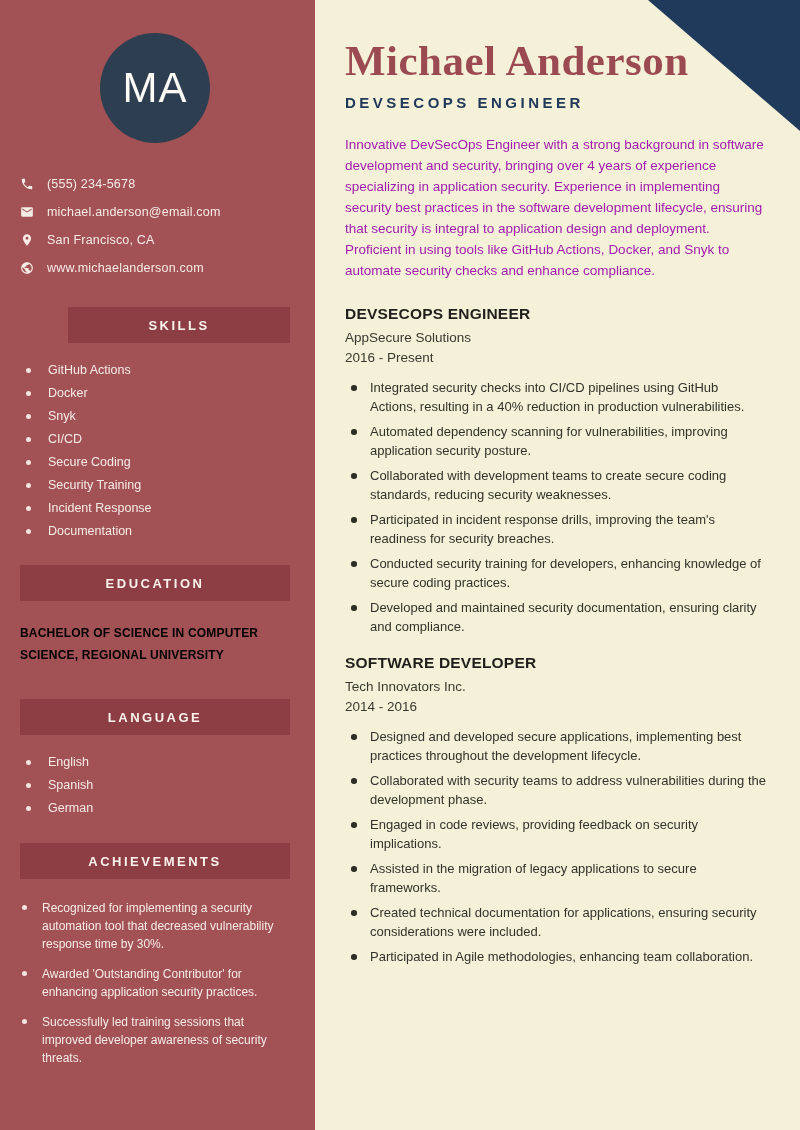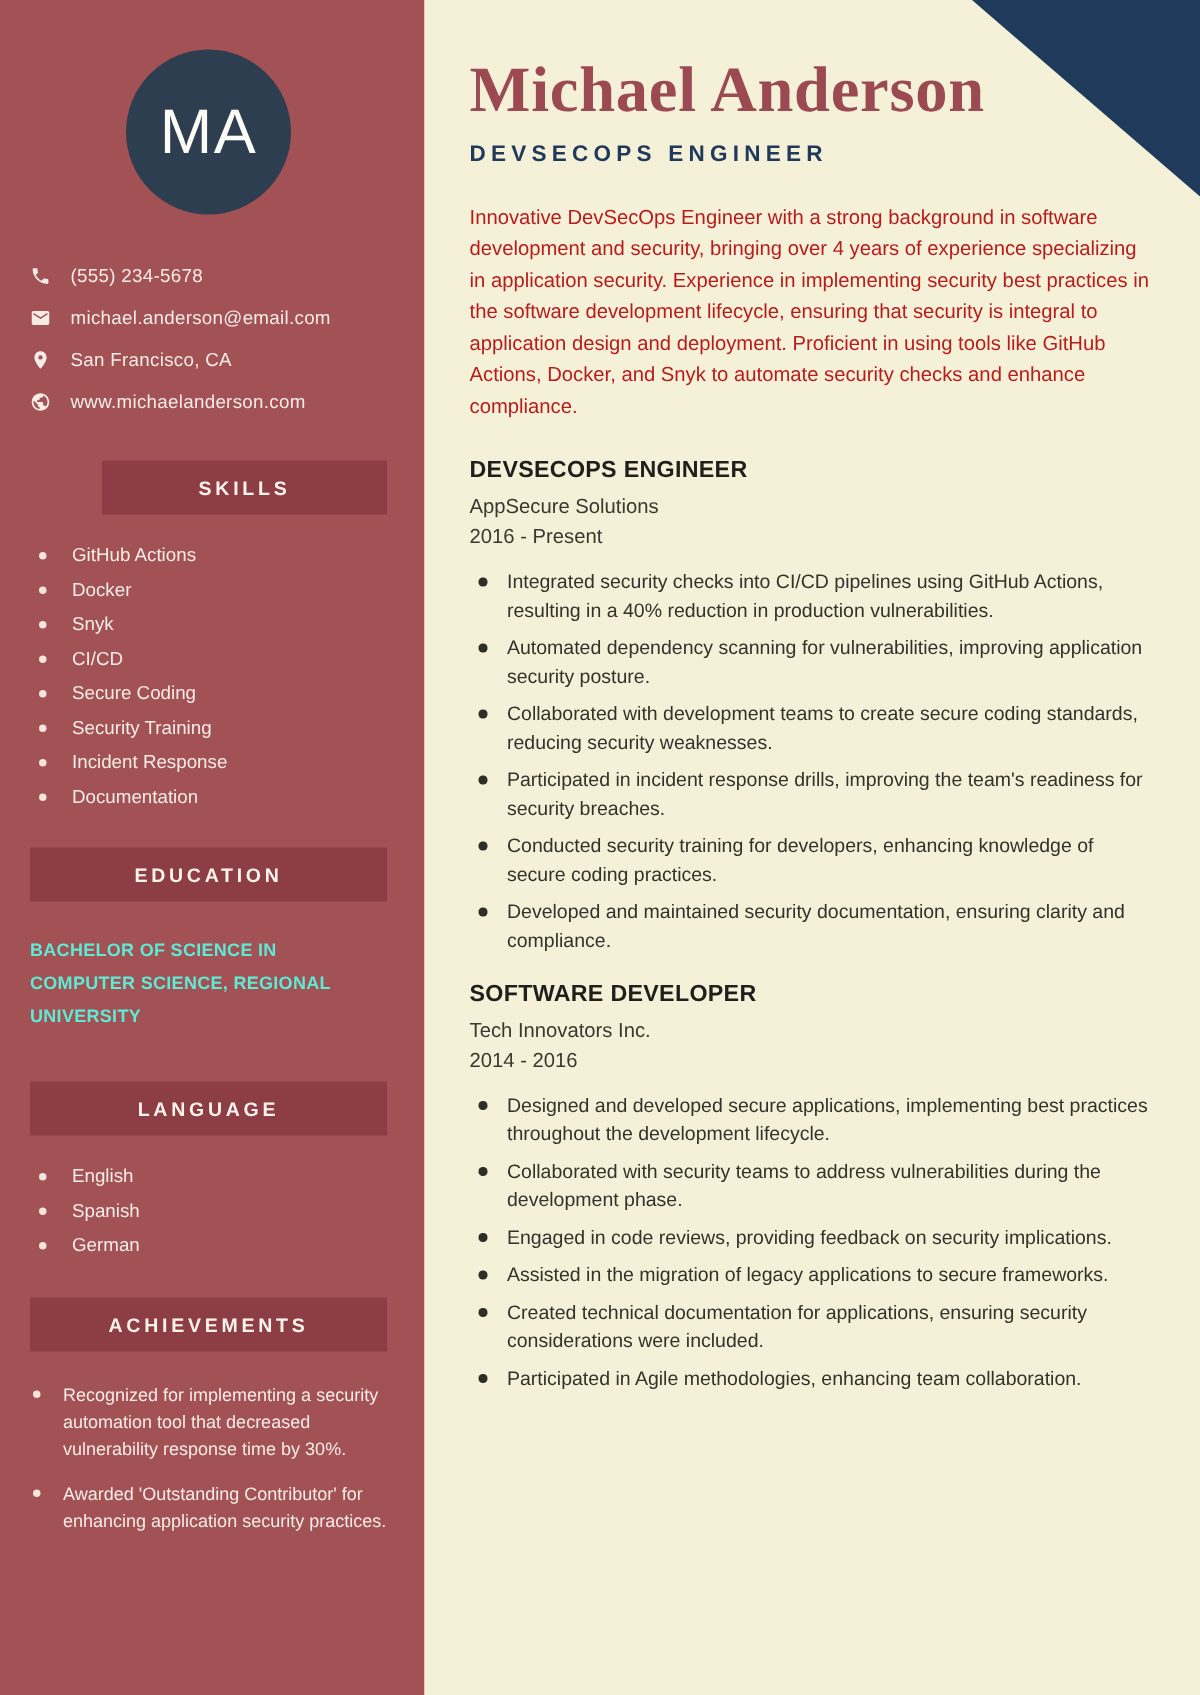--- a/index.html
+++ b/index.html
@@ -1,21 +1,21 @@
 <!DOCTYPE html>
 <html><head>
 <meta charset="utf-8">
 <style>
   * { margin:0; padding:0; box-sizing:border-box; }
   html,body { width:800px; }
   body { font-family:"Liberation Sans", sans-serif; }
   .page { display:flex; width:800px; min-height:1130px; background:#f4f1d8; }
 
   
-  .sidebar { width:283px; min-height:1130px; background:#a25155; color:#f6ece6;
+  .sidebar { width:315px; min-height:1130px; background:#a25155; color:#f6ece6;
              padding:0 25px 30px 20px; flex-shrink:0; }
   .avatar { width:110px; height:110px; border-radius:50%; background:#2d3e50;
             margin:33px auto 0; display:flex; align-items:center; justify-content:center; }
   .avatar span { color:#fdfbf6; font-size:42px; font-weight:500; letter-spacing:1px; }
   .contact { list-style:none; margin-top:34px; }
   .contact li { display:flex; align-items:center; gap:13px; margin-bottom:14px;
                 font-size:12.5px; letter-spacing:0.2px; }
   .cicon { width:14px; height:14px; flex-shrink:0; display:flex; align-items:center; }
   .cicon svg { width:14px; height:14px; fill:#f6ece6; }
   .sbox { background:#8d3e44; height:36px; display:flex; align-items:center; justify-content:center;
@@ -23,35 +23,35 @@
   .sbox.skills { margin-top:32px;margin-left:48px; }
   .sbox.education { margin-top:26px; }
   .sbox.language { margin-top:33px; }
   .sbox.achievements { margin-top:27px; }
   .slist { list-style:none; margin-top:20px; padding-left:6px; }
   .slist li { position:relative; padding-left:22px; margin-bottom:8px;
               font-size:12.5px; line-height:15px; }
   .slist li::before { content:''; position:absolute; left:0; top:5px; width:5px; height:5px;
                       border-radius:50%; background:#f3e6de; }
   .degree { margin-top:21px; font-weight:700; font-size:12px; line-height:22px;
-            letter-spacing:0.2px; color:#5eead4; }
+            letter-spacing:0.2px; color:#000000; }
   .alist { list-style:none; margin-top:20px; padding-left:2px; }
   .alist li { position:relative; padding-left:20px; margin-bottom:12px;
               font-size:12px; line-height:18px; }
   .alist li::before { content:''; position:absolute; left:0; top:6px; width:5px; height:5px;
                       border-radius:50%; background:#f3e6de; }
 
   
   .main { flex:1; position:relative; padding:0 34px 40px 30px; background:#f4f1d8; }
   .corner { position:absolute; top:0; right:0; width:152px; height:131px; background:#203a5c;
             clip-path:polygon(0 0, 100% 0, 100% 100%); }
   .name { margin-top:36px; font-family:"Liberation Serif", serif; font-weight:700;
           font-size:43px; line-height:1.15; color:#9c4a52; letter-spacing:0.5px; }
   .headline { margin-top:9px; font-size:15px; font-weight:700; letter-spacing:3.5px; color:#21395a; }
-  .summary { margin-top:23px; font-size:13.5px; line-height:21px; color:#b91c1c; }
+  .summary { margin-top:23px; font-size:13.5px; line-height:21px; color:#a21caf; }
   .xbar { margin-top:28px; height:38px; background:#8d3e44; display:flex; align-items:center;
           justify-content:center; color:#fbf3ec; font-weight:700; font-size:13.5px;
           letter-spacing:2.5px; }
   .job-role { margin-top:24px; font-size:15.5px; font-weight:700; color:#201f1c;
               letter-spacing:0.2px; }
   .job-company { margin-top:7px; font-size:13.5px; color:#3a392f; }
   .job-dates { margin-top:5px; font-size:13.5px; color:#3a392f; }
   .jlist { list-style:none; margin-top:13px; padding-left:6px; }
   .jlist li { position:relative; padding-left:19px; margin-bottom:6px;
               font-size:13px; line-height:19px; color:#33322b; }
@@ -132,20 +132,21 @@
       <li>Spanish</li>
       <li>German</li>
     </ul>
 
     <div class="sbox achievements">
       <span>ACHIEVEMENTS</span>
     </div>
     <ul class="alist">
       <li>Recognized for implementing a security automation tool that decreased vulnerability response time by 30%.</li>
       <li>Awarded 'Outstanding Contributor' for enhancing application security practices.</li>
+      <li>Successfully led training sessions that improved developer awareness of security threats.</li>
     </ul>
   </aside>
 
   <main class="main">
     <div class="corner"></div>
 
     <h1 class="name">Michael Anderson</h1>
     <div class="headline">DEVSECOPS ENGINEER</div>
     <p class="summary">Innovative DevSecOps Engineer with a strong background in software development and security, bringing over 4 years of experience specializing in application security. Experience in implementing security best practices in the software development lifecycle, ensuring that security is integral to application design and deployment. Proficient in using tools like GitHub Actions, Docker, and Snyk to automate security checks and enhance compliance.</p>
 

